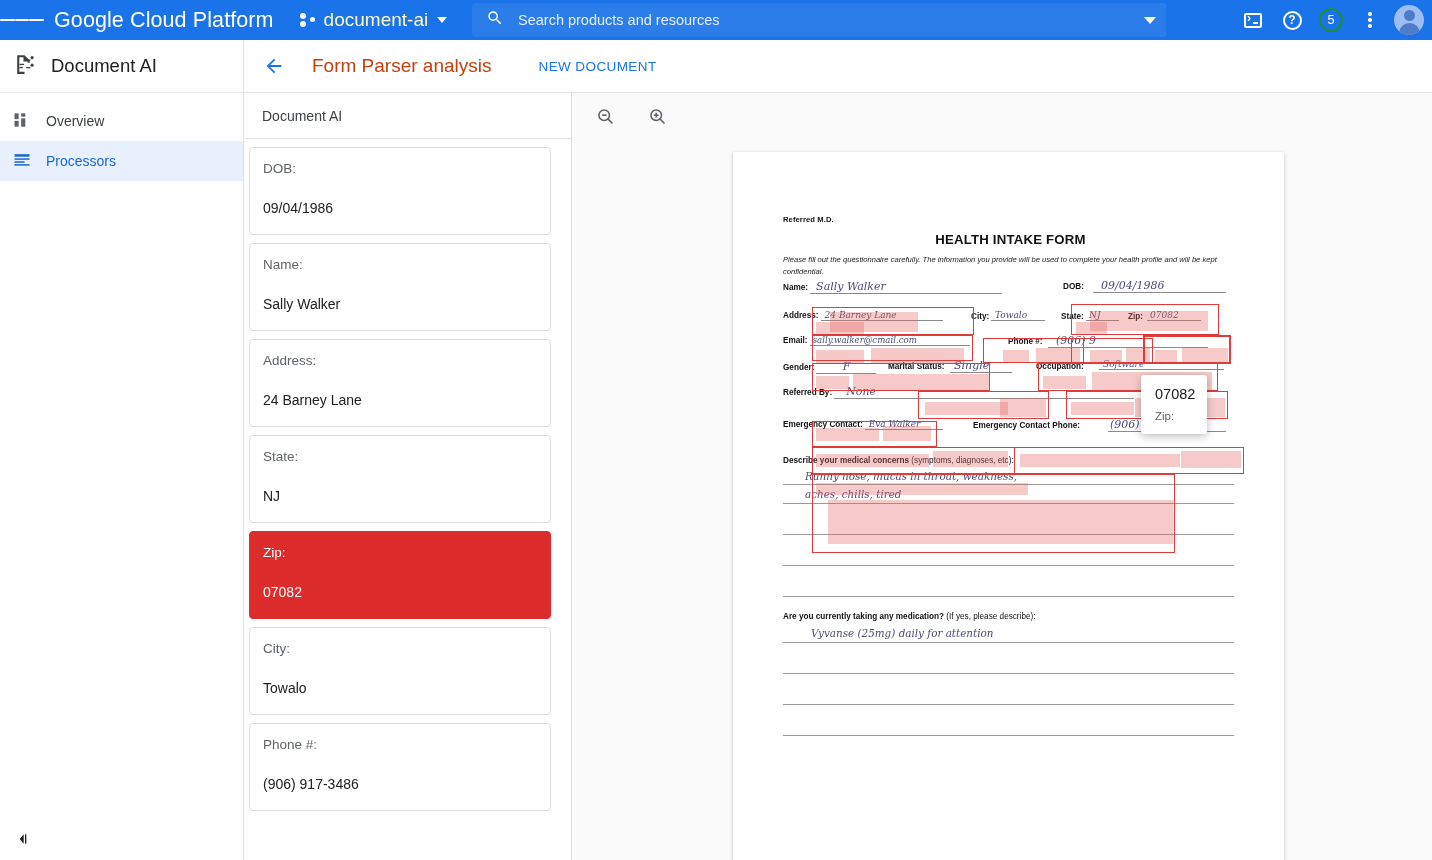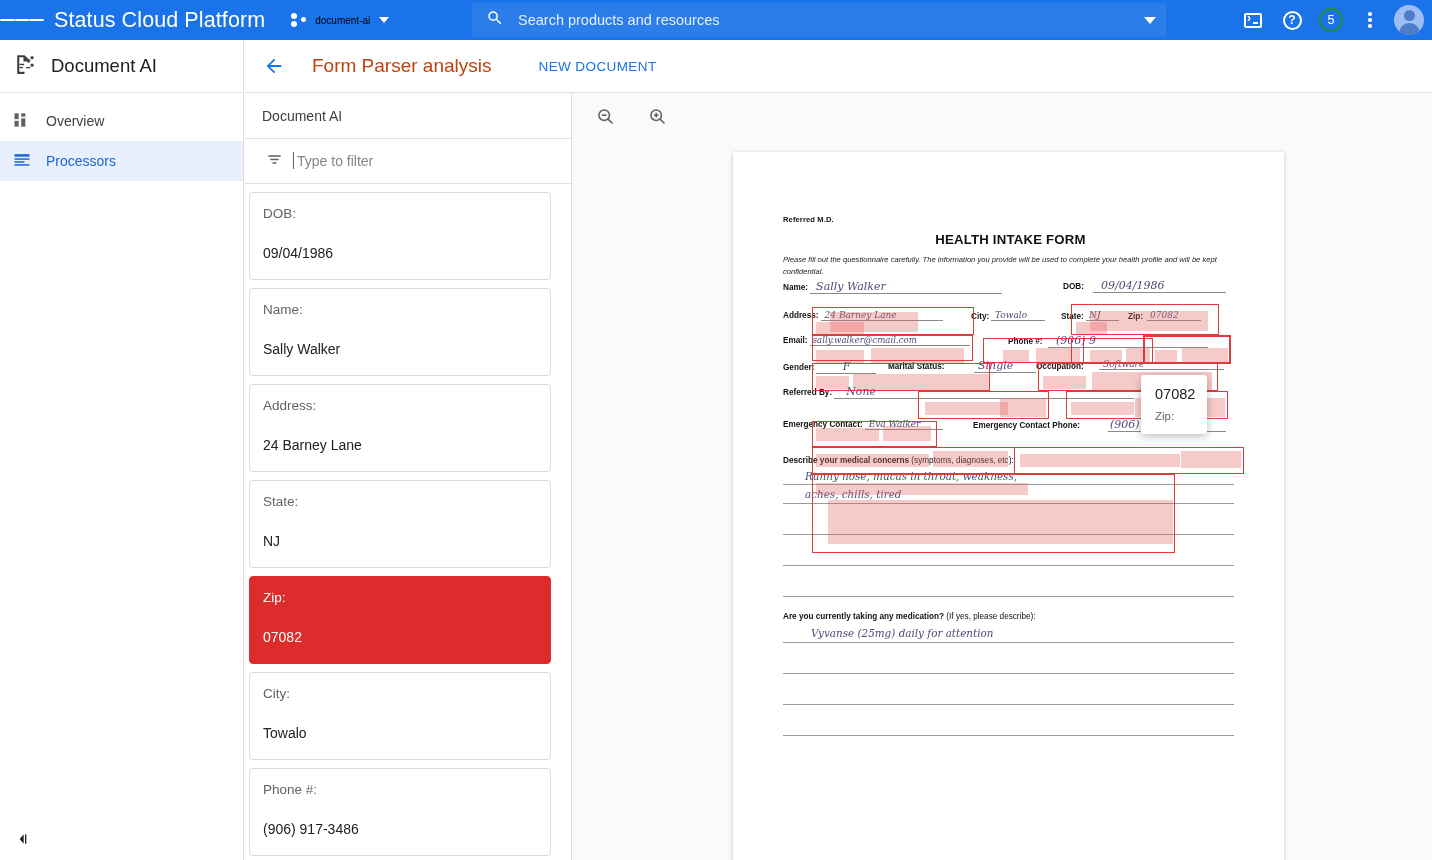--- a/index.html
+++ b/index.html
@@ -21,21 +21,21 @@
   .gcp-logo { color: #fff; font-size: 21.5px; letter-spacing: .1px;
     margin-left: 10px; white-space: nowrap; }
   .project-chip { display: flex; align-items: center; gap: 7px; margin-left: 26px;
     cursor: pointer; }
   .proj-dots { position: relative; width: 17px; height: 14px; }
   .proj-dots i { position: absolute; background: #fff; border-radius: 50%;
     display: block; }
   .proj-dots i:nth-child(1) { width: 6px; height: 6px; left: 0; top: 0; }
   .proj-dots i:nth-child(2) { width: 6px; height: 6px; left: 0; top: 8px; }
   .proj-dots i:nth-child(3) { width: 5px; height: 5px; left: 10px; top: 4px; }
-  .proj-name { color: #000000; font-size: 10px; font-weight: 500; }
+  .proj-name { color: #fef9c3; font-size: 19px; font-weight: 500; }
   .caret { width: 0; height: 0; border-left: 5px solid transparent;
     border-right: 5px solid transparent; border-top: 6px solid #fff; margin-left: 2px; }
 
   .searchbox {
     position: absolute; left: 472px; top: 3px; width: 694px; height: 34px;
     background: #2b7de9; border-radius: 3px; display: flex; align-items: center;
     cursor: text;
   }
   .searchbox .mag { margin-left: 14px; }
   .search-ph { color: #e5eefc; font-size: 14.5px; margin-left: 14px; }
@@ -164,21 +164,21 @@
 </style>
 </head>
 <body>
 
 <div class="gcp-bar">
   <div class="hamburger">
     <span></span>
       <span></span>
       <span></span>
   </div>
-  <div class="gcp-logo">Status Cloud Platform</div>
+  <div class="gcp-logo">Google Cloud Platform</div>
   <div class="project-chip">
     <span class="proj-dots">
         <i></i>
         <i></i>
         <i></i>
       </span>
     <span class="proj-name">document-ai</span>
     <span class="caret"></span>
   </div>
 
@@ -268,30 +268,20 @@
   </span>
   <span class="page-title">Form Parser analysis</span>
   <span class="new-doc-btn">NEW DOCUMENT</span>
 </div>
 
 <div class="results-panel">
   <div class="breadcrumb-row">
     <span class="breadcrumb-text">Document AI</span>
   </div>
 
-  <div class="filter-row">
-    <span>
-      <svg width="17" height="17" viewBox="0 0 24 24" fill="#5f6368">
-        <rect x="3" y="6" width="18" height="2.1" rx="1"></rect>
-        <rect x="6" y="11" width="12" height="2.1" rx="1"></rect>
-        <rect x="9" y="16" width="6" height="2.1" rx="1"></rect>
-      </svg>
-    </span>
-    <span class="filter-ph">Type to filter</span>
-  </div>
 
   <div class="cards-scroll">
     <div class="fcard">
       <div class="k">DOB:</div>
       <div class="v">09/04/1986</div>
     </div>
     <div class="fcard">
       <div class="k">Name:</div>
       <div class="v">Sally Walker</div>
     </div>
@@ -368,21 +358,21 @@
         <span class="flabel">Email:</span>
         <span class="hand uline" style="width:160px;padding-left:3px;font-size:8.6px;">sally.walker@cmail.com</span>
         <span class="flabel" style="position:absolute;left:225px;top:2px;">Phone #:</span>
         <span class="hand uline" style="position:absolute;left:265px;top:-1px;width:160px;padding-left:8px;">(906) 9</span>
       </div>
 
       <div class="frow" style="margin-top:5px;height:20px;">
         <span class="flabel">Gender:</span>
         <span class="hand uline" style="width:60px;text-align:center;">F</span>
         <span class="flabel" style="position:absolute;left:105px;top:2px;">Marital Status:</span>
-        <span class="hand uline" style="position:absolute;left:191px;top:-1px;width:62px;padding-left:4px;">Single</span>
+        <span class="hand uline" style="position:absolute;left:167px;top:-1px;width:62px;padding-left:4px;">Single</span>
         <span class="flabel" style="position:absolute;left:253px;top:2px;">Occupation:</span>
         <span class="hand uline" style="position:absolute;left:316px;top:-1px;width:125px;padding-left:4px;font-size:9px;">Software</span>
       </div>
 
       <div class="frow" style="margin-top:5px;height:20px;">
         <span class="flabel">Referred By:</span>
         <span class="hand uline" style="width:300px;padding-left:12px;">None</span>
       </div>
 
       <div class="frow" style="margin-top:14px;height:20px;">

